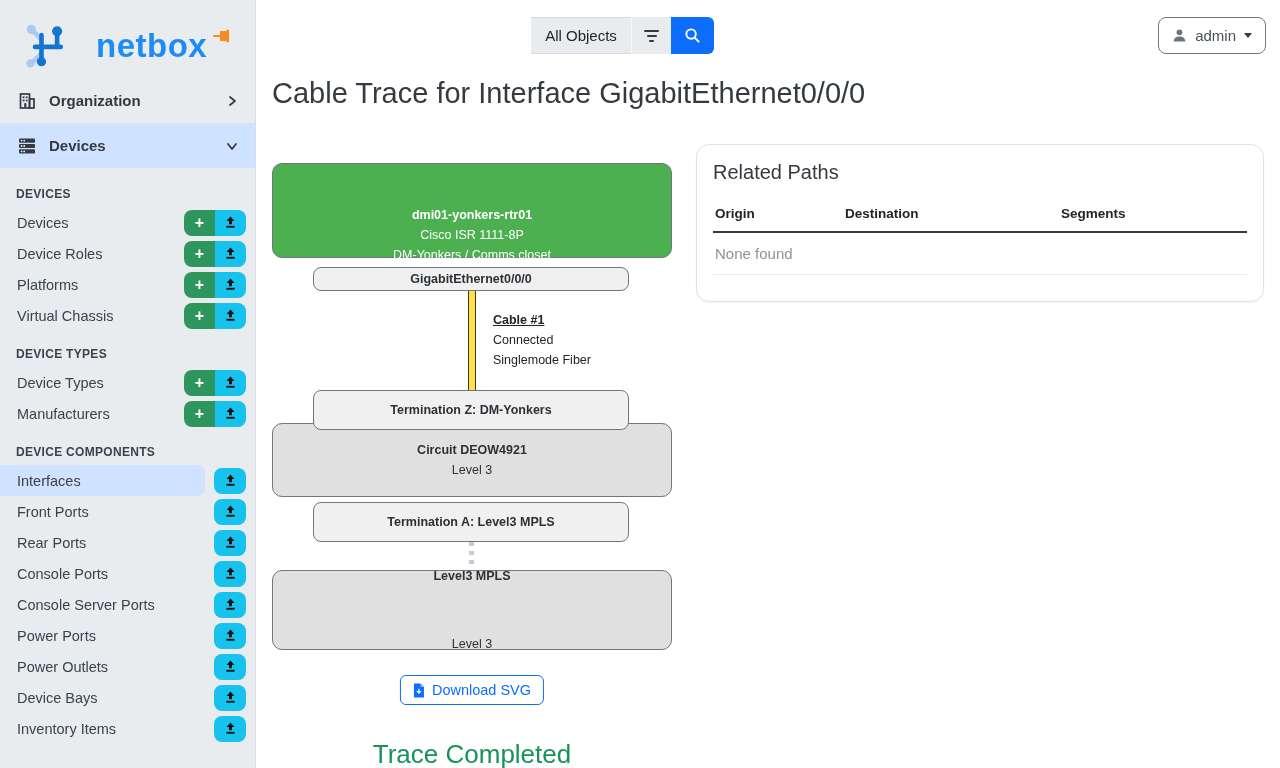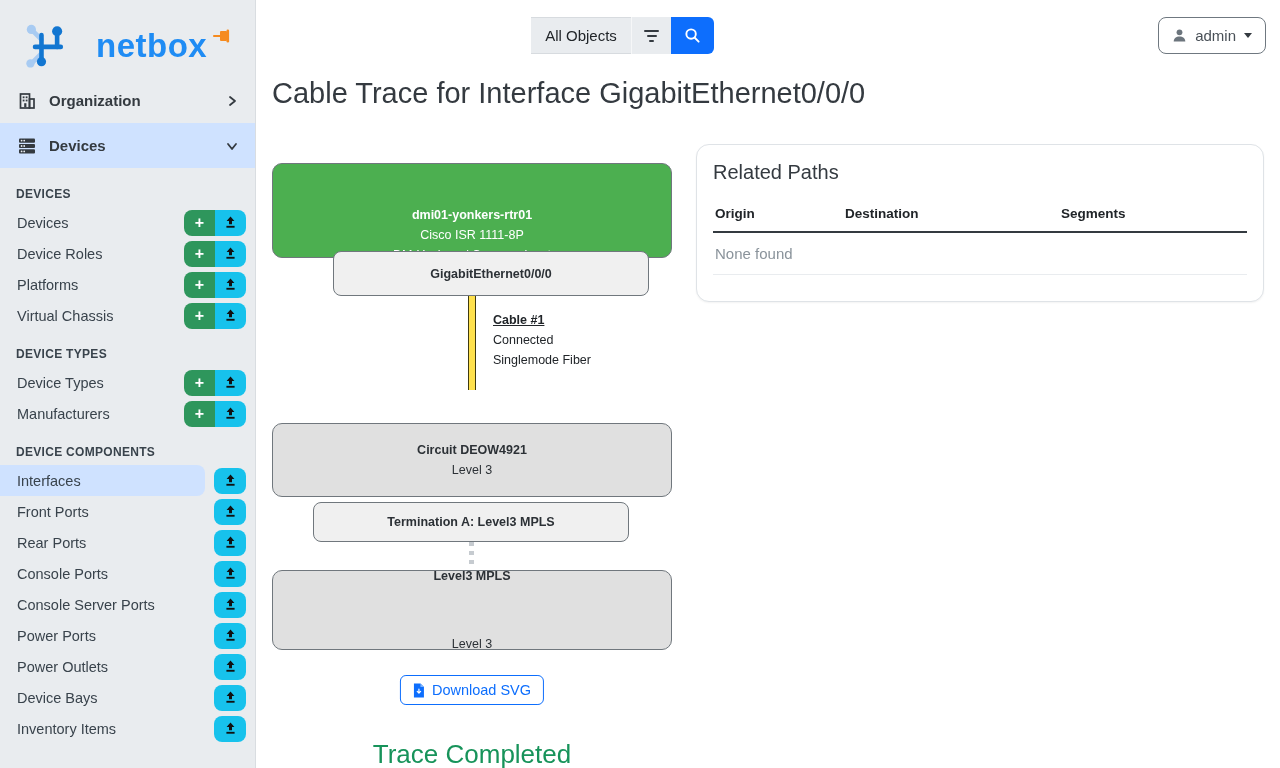--- a/index.html
+++ b/index.html
@@ -86,21 +86,21 @@
   .t-box { position:absolute; border:1px solid #70777d; text-align:center; font-size:12.5px; }
   .device-box {
     left:0; top:0; width:400px; height:95px; border-radius:10px; background:#4caf50; color:#fff;
     display:flex; flex-direction:column; justify-content:center; line-height:20px; z-index:2;
   }
   .device-box .dev-name { font-weight:700;margin-top:48px; }
   .port-box {
     left:41px; width:316px; height:40px; border-radius:8px; background:#f0f0f0; color:#2c3136;
     display:flex; align-items:center; justify-content:center; font-weight:700; z-index:3;
   }
-  .iface-box { top:88px; height:45px;margin-left:20px; }
+  .iface-box { top:104px; height:24px; }
   .termz-box { top:227px; }
   .terma-box { top:339px; }
   .group-box {
     left:0; width:400px; border-radius:10px; background:#e0e0e0; color:#2c3136;
     display:flex; flex-direction:column; justify-content:center; line-height:20px; z-index:2;align-items:center;
   }
   .circuit-box { top:260px; height:74px; }
   .provider-box { top:407px; height:80px;gap:48px; }
   .group-box .g-name { font-weight:700; }
   .cable-line {
@@ -412,20 +412,23 @@
         <span>GigabitEthernet0/0/0</span>
       </div>
 
       <div class="cable-line"></div>
       <div class="cable-label">
         <div class="c-name">Cable #1</div>
         <div>Connected</div>
         <div>Singlemode Fiber</div>
       </div>
 
+      <div class="t-box port-box termz-box">
+        <span>Termination Z: DM-Yonkers</span>
+      </div>
 
       <div class="t-box group-box circuit-box">
         <div class="g-name">Circuit DEOW4921</div>
         <div>Level 3</div>
       </div>
 
       <div class="t-box port-box terma-box">
         <span>Termination A: Level3 MPLS</span>
       </div>
 

